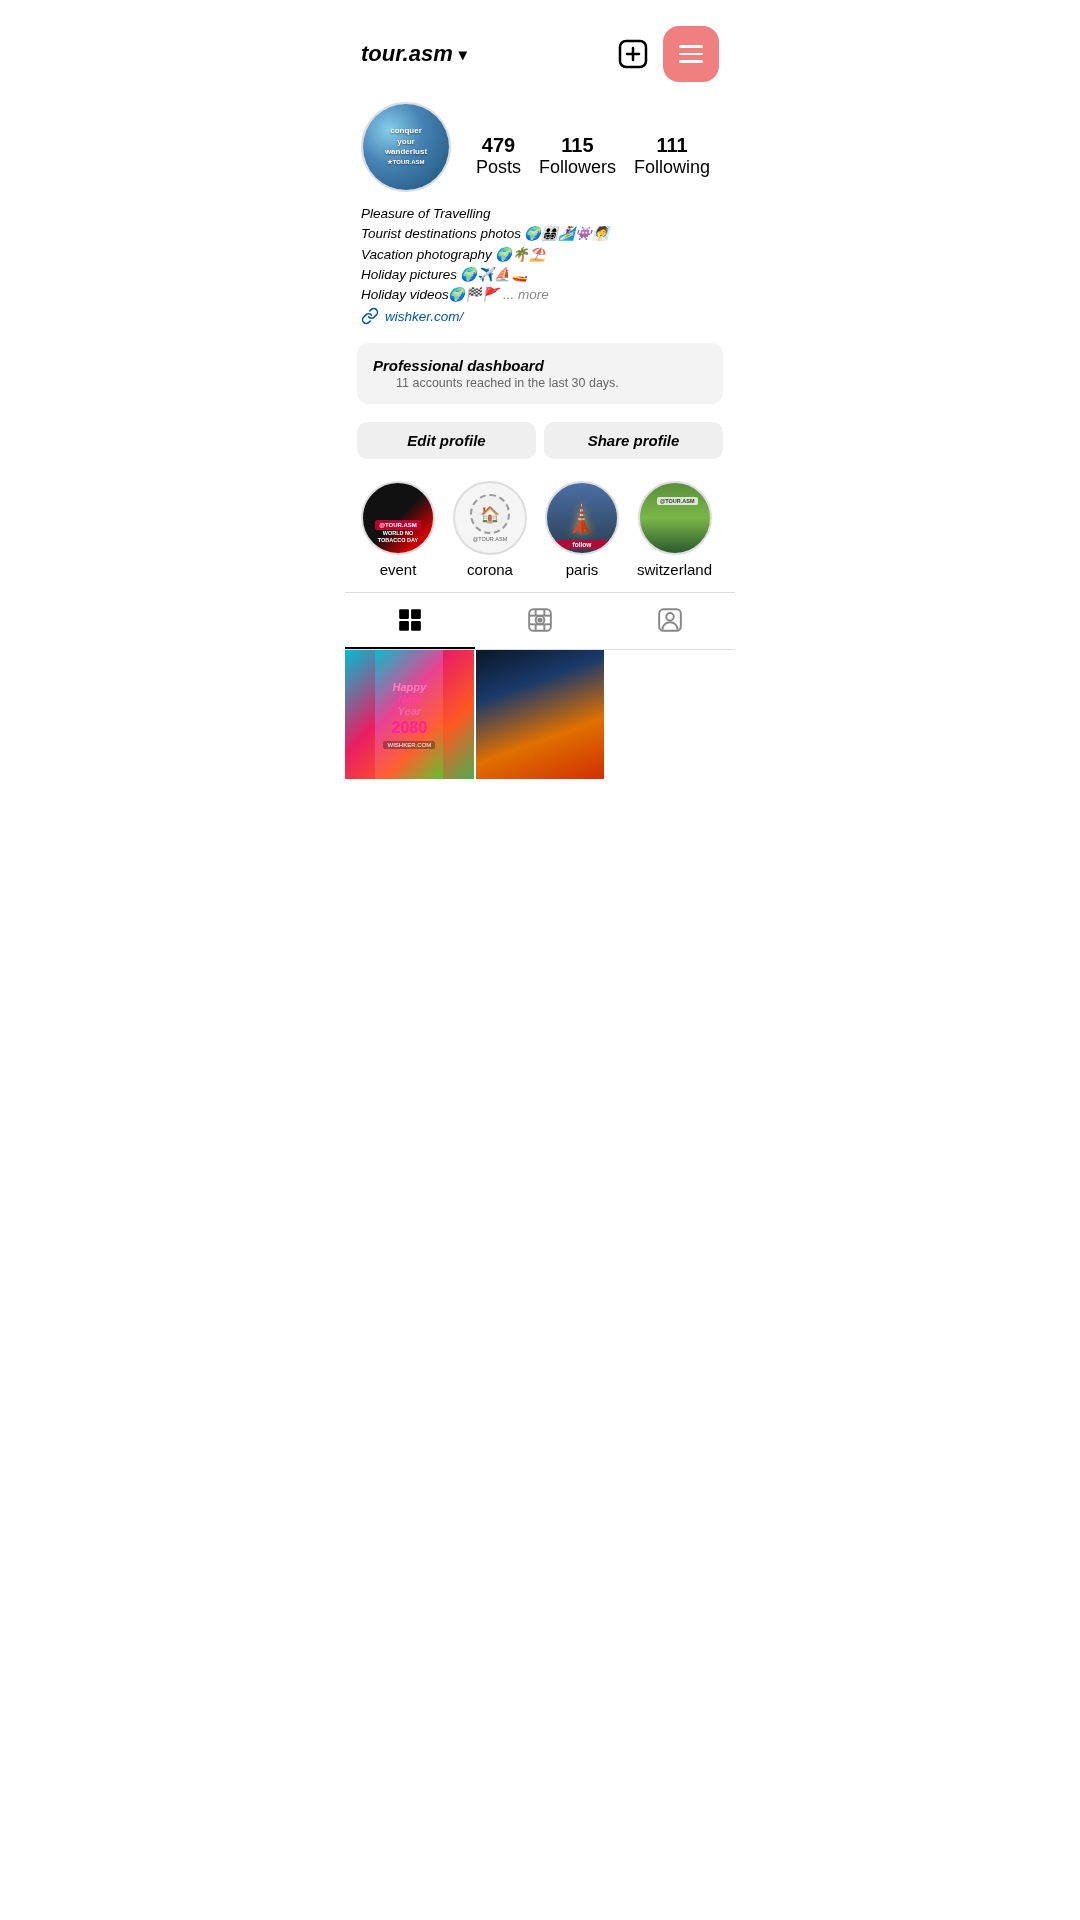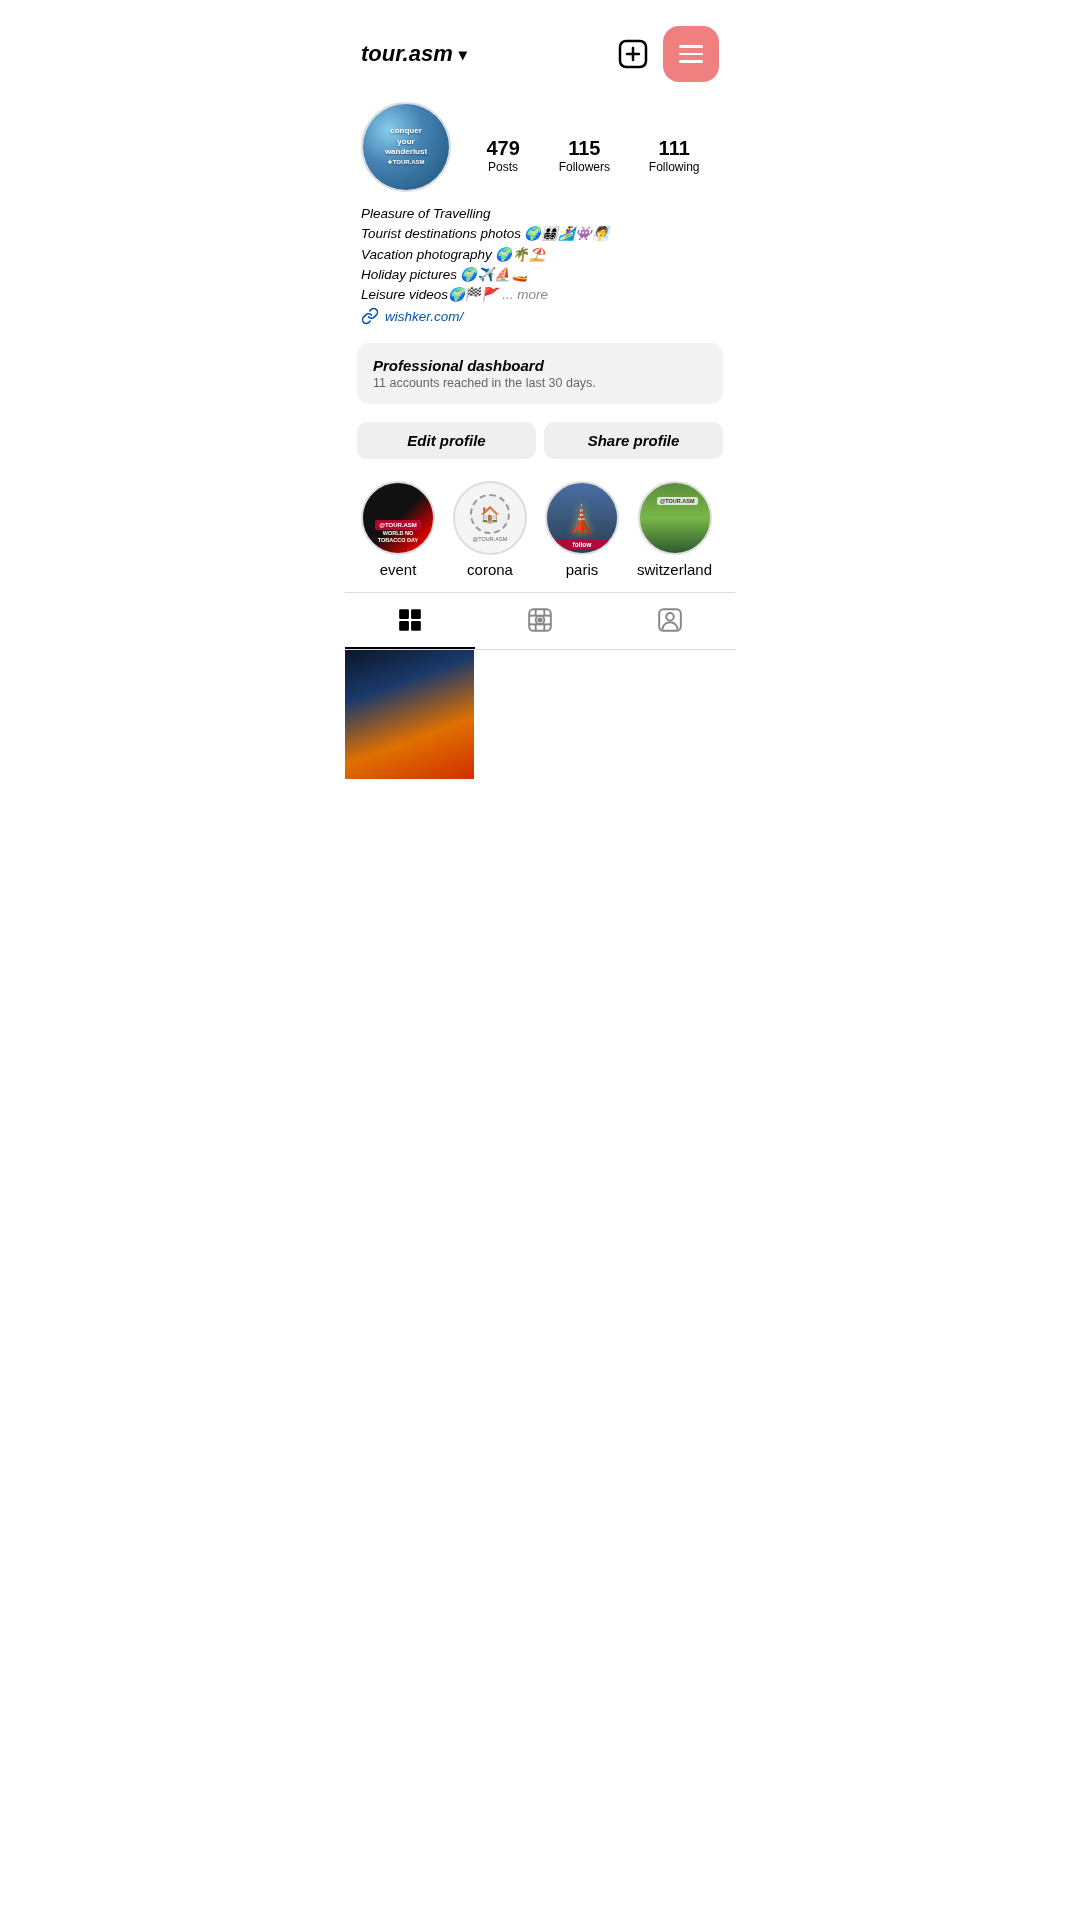--- a/index.html
+++ b/index.html
@@ -120,21 +120,21 @@
       flex-direction: column;
       align-items: center;
       margin-top: 17px;
     }
     .stat-number {
       font-size: 20px;
       font-weight: 700;
       color: #000;
     }
     .stat-label {
-      font-size: 12px;
+      font-size: 18px;
       color: #000;
     }
 
     
     .bio-section {
       padding: 4px 16px 8px;
     }
     .bio-line {
       font-size: 13.5px;
       color: #000;
@@ -167,20 +167,21 @@
     .dashboard-title {
       font-size: 15px;
       font-weight: 700;
       font-style: italic;
       color: #000;
     }
     .dashboard-sub {
       font-size: 12.5px;
       color: #666;
       margin-top: 2px;
+      margin-left: 23px;
     }
 
     
     .action-buttons {
       display: flex;
       gap: 8px;
       padding: 8px 12px 12px;
     }
     .action-btn {
       flex: 1;
@@ -422,21 +423,21 @@
     </div>
   </div>
 </div>
 
 <div class="bio-section">
   <div class="bio-line">Pleasure of Travelling</div>
   <div class="bio-line">Tourist destinations photos 🌍👨‍👩‍👧‍👦🏄‍♀️👾🧖</div>
   <div class="bio-line">Vacation photography 🌍🌴⛱️</div>
   <div class="bio-line">Holiday pictures 🌍✈️⛵🚤</div>
   <div class="bio-line">
-    <span>Leisure videos🌍🏁🚩</span>
+    <span>Holiday videos🌍🏁🚩</span>
     <span class="more-link">... more</span>
   </div>
   <div class="bio-link">
     <svg class="link-icon" viewBox="0 0 24 24" fill="none" stroke="#0055aa" stroke-width="2" stroke-linecap="round">
       <path d="M10 13a5 5 0 0 0 7.54.54l3-3a5 5 0 0 0-7.07-7.07l-1.72 1.71"></path>
       <path d="M14 11a5 5 0 0 0-7.54-.54l-3 3a5 5 0 0 0 7.07 7.07l1.71-1.71"></path>
     </svg>
     <span>wishker.com/</span>
   </div>
 </div>
@@ -523,19 +524,28 @@
     <svg class="tab-icon" viewBox="0 0 24 24" fill="none" stroke="#888" stroke-width="1.8">
       <rect x="2" y="2" width="20" height="20" rx="4"></rect>
       <circle cx="12" cy="9" r="3.5"></circle>
       <path d="M5 21c0-4 3.1-7 7-7s7 3 7 7"></path>
     </svg>
   </div>
 </div>
 
 <div class="posts-grid">
 
+  <div class="post-cell post-cell-1">
+    <div style="display:flex;flex-direction:column;align-items:center;justify-content:center;height:100%;background:linear-gradient(135deg,#0abccc 0%,#e84393 40%,#ff6030 70%,#60c030 100%);padding:8px;">
+      <div style="font-size:11px;color:#ff80c0;font-style:italic;font-weight:900;">Happy</div>
+      <div style="font-size:11px;color:#ff40a0;font-style:italic;font-weight:900;">New</div>
+      <div style="font-size:11px;color:#ff60b0;font-style:italic;font-weight:900;">Year</div>
+      <div style="font-size:16px;color:#ff20a0;font-weight:900;margin-top:2px;">2080</div>
+      <div style="font-size:6px;color:#fff;margin-top:4px;background:rgba(0,0,0,0.3);padding:1px 4px;border-radius:2px;">WISHKER.COM</div>
+    </div>
+  </div>
 
 
   <div class="post-cell post-cell-3">
     <div style="display:flex;align-items:flex-end;justify-content:flex-end;height:100%;background:linear-gradient(160deg,#0a1628 0%,#1a3a6a 30%,#e07000 65%,#d03000 100%);padding:4px;">
     </div>
   </div>
 </div>
 
 </body></html>

